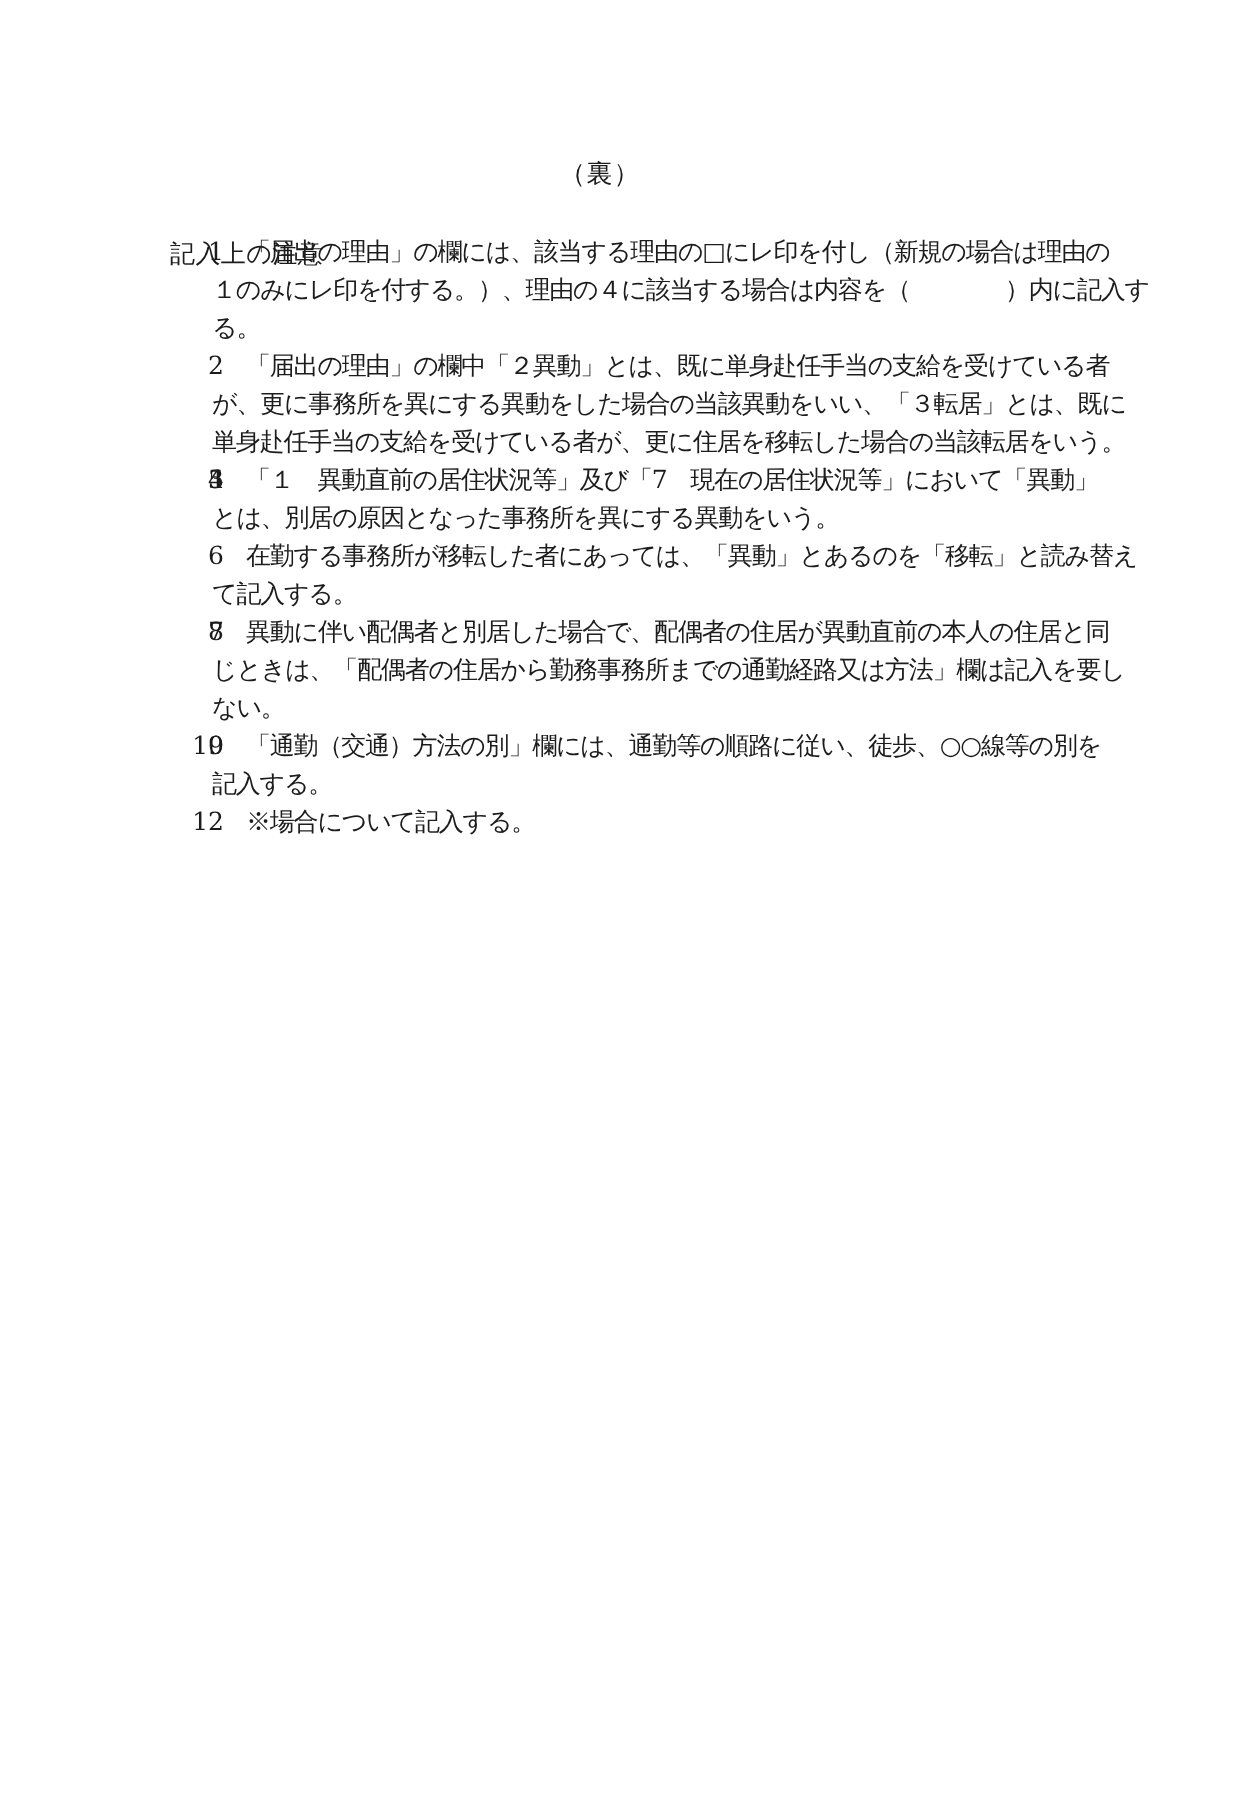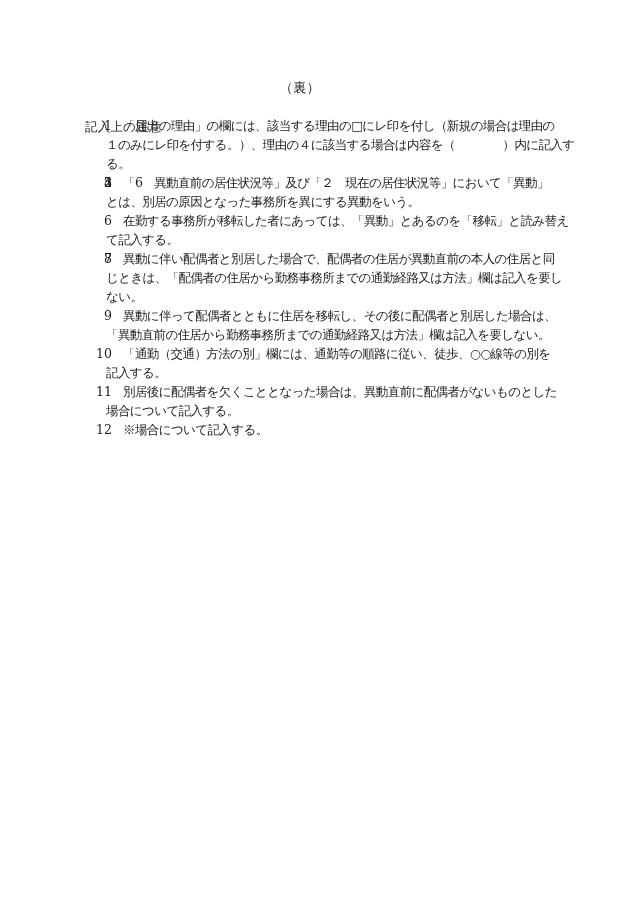--- a/index.html
+++ b/index.html
@@ -65,63 +65,60 @@
   <div class="side-label">（裏）</div>
   <div class="notes-title">記入上の注意</div>
   <div class="notes-list" id="notes-list">
   <div class="note-item">
     <span class="num">1</span><span class="txt">「届出の理由」の欄には、該当する理由の□にレ印を付し（新規の場合は理由の
 １のみにレ印を付する。）、理由の４に該当する場合は内容を（　　　　）内に記入す
 る。</span>
   </div>
 
   <div class="note-item">
-    <span class="num">2</span>
+    <span class="num">2</span><span class="txt">「届出の理由」の欄中「２異動」とは、既に単身赴任手当の支給を受けている者
+が、更に事務所を異にする異動をした場合の当該異動をいい、「３転居」とは、既に
+単身赴任手当の支給を受けている者が、更に住居を移転した場合の当該転居をいう。</span>
   </div>
 
   <div class="note-item">
     <span class="num">3</span>
   </div>
 
   <div class="note-item">
     <span class="num">4</span>
   </div>
 
   <div class="note-item">
-    <span class="num">5</span><span class="txt">「6　異動直前の居住状況等」及び「２　現在の居住状況等」において「異動」
+    <span class="num">5</span><span class="txt">「１　異動直前の居住状況等」及び「7　現在の居住状況等」において「異動」
 とは、別居の原因となった事務所を異にする異動をいう。</span>
   </div>
 
   <div class="note-item">
     <span class="num">6</span><span class="txt">在勤する事務所が移転した者にあっては、「異動」とあるのを「移転」と読み替え
 て記入する。</span>
   </div>
 
   <div class="note-item">
     <span class="num">7</span>
   </div>
 
   <div class="note-item">
     <span class="num">8</span><span class="txt">異動に伴い配偶者と別居した場合で、配偶者の住居が異動直前の本人の住居と同
 じときは、「配偶者の住居から勤務事務所までの通勤経路又は方法」欄は記入を要し
 ない。</span>
   </div>
 
   <div class="note-item">
-    <span class="num">9</span><span class="txt">異動に伴って配偶者とともに住居を移転し、その後に配偶者と別居した場合は、
-「異動直前の住居から勤務事務所までの通勤経路又は方法」欄は記入を要しない。</span>
+    <span class="num">9</span>
   </div>
 
   <div class="note-item">
     <span class="num">10</span><span class="txt">「通勤（交通）方法の別」欄には、通勤等の順路に従い、徒歩、○○線等の別を
 記入する。</span>
   </div>
 
-  <div class="note-item">
-    <span class="num">11</span><span class="txt">別居後に配偶者を欠くこととなった場合は、異動直前に配偶者がないものとした
-場合について記入する。</span>
-  </div>
 
   <div class="note-item">
     <span class="num">12</span><span class="txt">※場合について記入する。</span>
   </div>
 </div>
 </div>
 
 </body></html>

